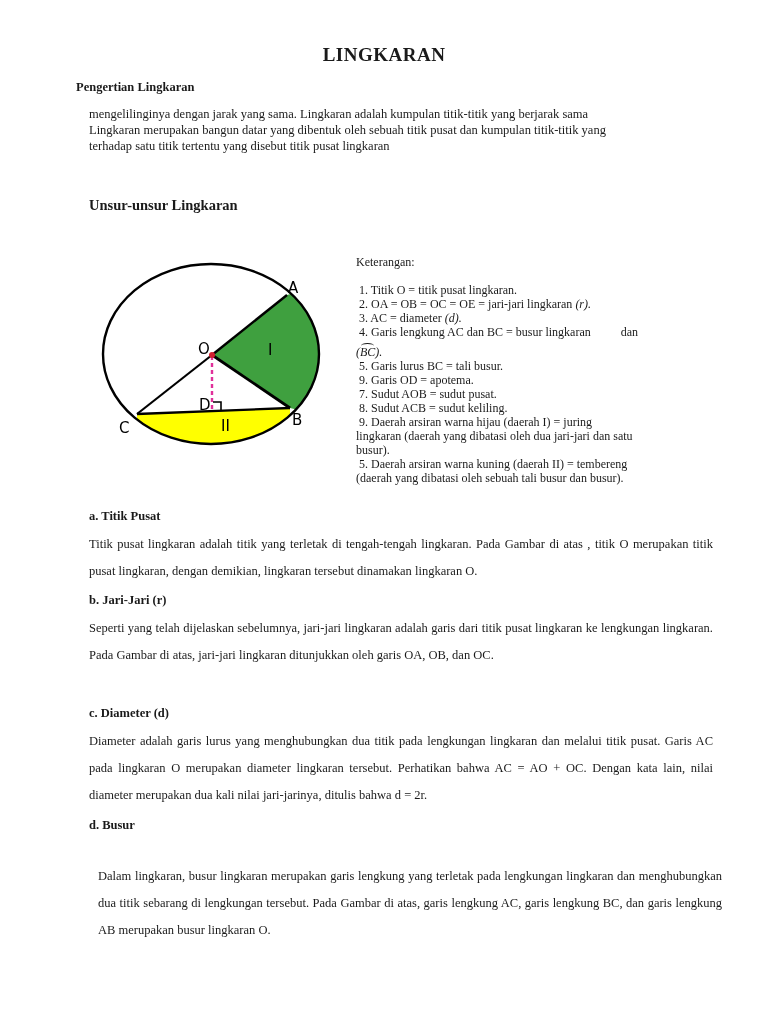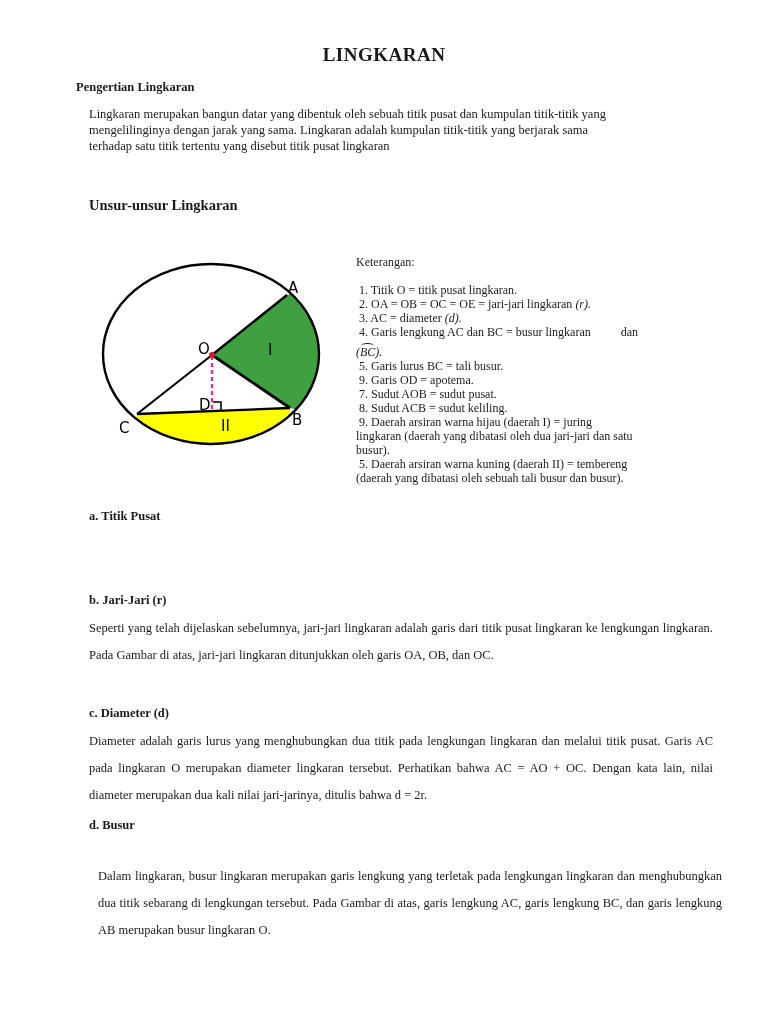--- a/index.html
+++ b/index.html
@@ -27,22 +27,22 @@
 </head>
 <body>
 
 <div class="page">
 
   <h1 class="abs title">LINGKARAN</h1>
 
   <div class="abs h-bold" style="left:76px; top:80px;">Pengertian Lingkaran</div>
 
   <div class="abs para" style="left:89px; top:106px;">
+    <div>mengelilinginya dengan jarak yang sama. Lingkaran adalah kumpulan titik-titik yang berjarak sama</div>
     <div>Lingkaran merupakan bangun datar yang dibentuk oleh sebuah titik pusat dan kumpulan titik-titik yang</div>
-    <div>mengelilinginya dengan jarak yang sama. Lingkaran adalah kumpulan titik-titik yang berjarak sama</div>
     <div>terhadap satu titik tertentu yang disebut titik pusat lingkaran</div>
   </div>
 
   <div class="abs h-sub" style="left:89px; top:197px;">Unsur-unsur Lingkaran</div>
 
   <svg class="abs" style="left:90px; top:255px;" width="250" height="200" viewBox="90 255 250 200">
     <defs>
       <clipPath id="ellipseClip">
         <ellipse cx="211" cy="354" rx="108" ry="90"></ellipse>
       </clipPath>
@@ -84,20 +84,21 @@
     <div> 7. Sudut AOB = sudut pusat.</div>
     <div> 8. Sudut ACB = sudut keliling.</div>
     <div> 9. Daerah arsiran warna hijau (daerah I) = juring</div>
     <div>lingkaran (daerah yang dibatasi oleh dua jari-jari dan satu</div>
     <div>busur).</div>
     <div> 5. Daerah arsiran warna kuning (daerah II) = tembereng</div>
     <div>(daerah yang dibatasi oleh sebuah tali busur dan busur).</div>
   </div>
 
   <div class="abs h-bold" style="left:89px; top:509px;">a. Titik Pusat</div>
+  <p class="abs para-wide" style="left:89px; top:531px;">Titik pusat lingkaran adalah titik yang terletak di tengah-tengah lingkaran. Pada Gambar di atas , titik O merupakan titik pusat lingkaran, dengan demikian, lingkaran tersebut dinamakan lingkaran O.</p>
 
   <div class="abs h-bold" style="left:89px; top:593px;">b. Jari-Jari (r)</div>
   <p class="abs para-wide" style="left:89px; top:615px;">Seperti yang telah dijelaskan sebelumnya, jari-jari lingkaran adalah garis dari titik pusat lingkaran ke lengkungan lingkaran. Pada Gambar di atas, jari-jari lingkaran ditunjukkan oleh garis OA, OB, dan OC.</p>
 
   <div class="abs h-bold" style="left:89px; top:706px;">c. Diameter (d)</div>
   <p class="abs para-wide" style="left:89px; top:728px;">Diameter adalah garis lurus yang menghubungkan dua titik pada lengkungan lingkaran dan melalui titik pusat. Garis AC pada lingkaran O merupakan diameter lingkaran tersebut. Perhatikan bahwa AC = AO + OC. Dengan kata lain, nilai diameter merupakan dua kali nilai jari-jarinya, ditulis bahwa d = 2r.</p>
 
   <div class="abs h-bold" style="left:89px; top:818px;">d. Busur</div>
   <p class="abs para-wide" style="left:98px; top:840px;margin-top:23px;">Dalam lingkaran, busur lingkaran merupakan garis lengkung yang terletak pada lengkungan lingkaran dan menghubungkan dua titik sebarang di lengkungan tersebut. Pada Gambar di atas, garis lengkung AC, garis lengkung BC, dan garis lengkung AB merupakan busur lingkaran O.</p>
 

